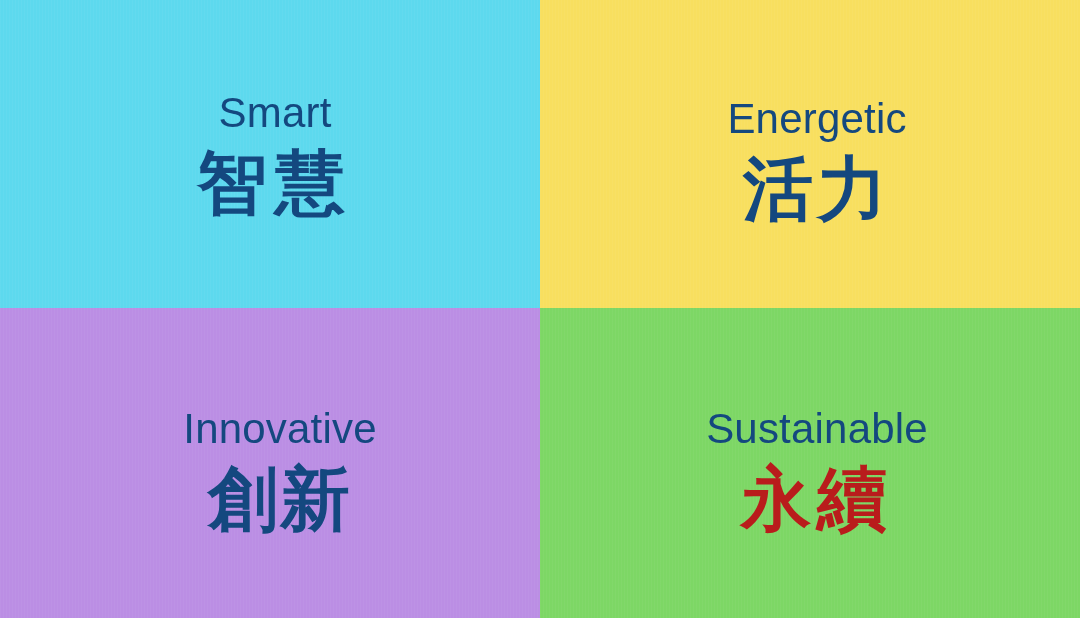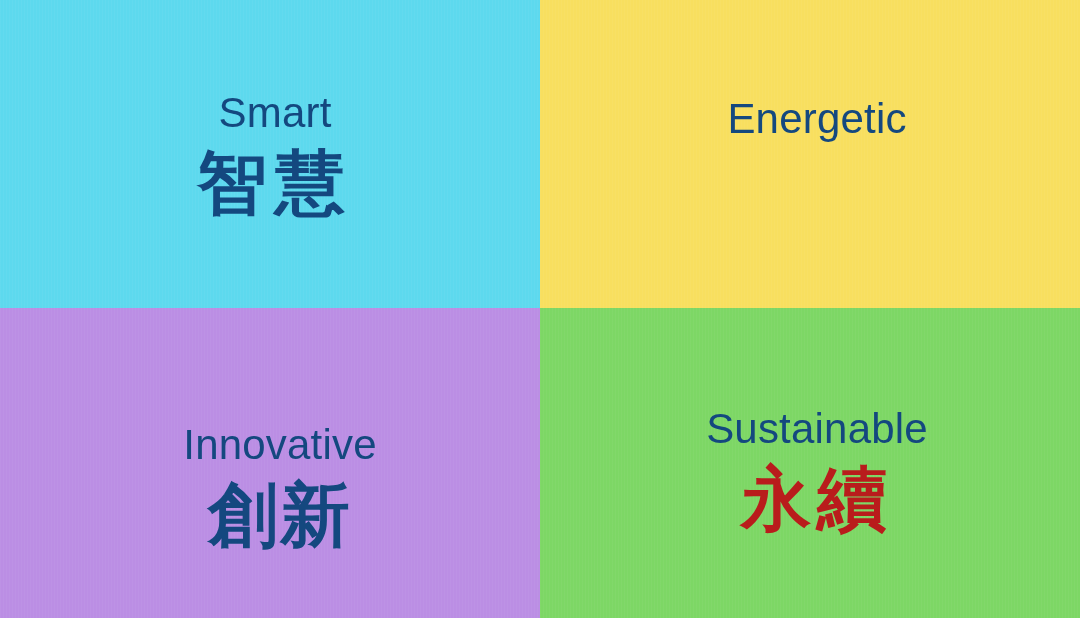--- a/index.html
+++ b/index.html
@@ -69,21 +69,21 @@
     font-size: 70px;
     letter-spacing: 2px;
     line-height: 1.08;
     margin-top: 12px;
     white-space: nowrap;
   }
 
   
   #quadrant-smart       .quadrant-content { top: 92px;  padding-left: 10px; }
   #quadrant-energetic   .quadrant-content { top: 98px;  padding-left: 14px; text-align: center; }
-  #quadrant-innovative  .quadrant-content { top: 116px; padding-left: 20px; }
+  #quadrant-innovative  .quadrant-content { top: 100px; padding-left: 20px; }
   #quadrant-sustainable .quadrant-content { top: 100px; padding-left: 14px; }
 
   #quadrant-smart       .label-zh { letter-spacing: 8px; }
   #quadrant-innovative  .label-zh { letter-spacing: 2px; }
   #quadrant-sustainable .label-zh { letter-spacing: 6px; }
   #quadrant-energetic   .label-zh { letter-spacing: 4px; }
 </style>
 </head>
 <body>
 
@@ -92,20 +92,21 @@
   <div class="quadrant" id="quadrant-smart" style="background-color: rgb(93, 217, 238);">
     <div class="quadrant-content">
       <span class="label-en" style="color: rgb(20, 72, 127);">Smart</span>
       <span class="label-zh" style="color: rgb(20, 72, 127);">智慧</span>
     </div>
   </div>
 
   <div class="quadrant" id="quadrant-energetic" style="background-color: rgb(248, 223, 95);">
     <div class="quadrant-content">
       <span class="label-en" style="color: rgb(20, 72, 127);">Energetic</span>
+      <span class="label-zh" style="color: rgb(20, 72, 127);">活力</span>
     </div>
   </div>
 
   <div class="quadrant" id="quadrant-innovative" style="background-color: rgb(187, 142, 228);">
     <div class="quadrant-content">
       <span class="label-en" style="color: rgb(20, 72, 127);">Innovative</span>
       <span class="label-zh" style="color: rgb(20, 72, 127);">創新</span>
     </div>
   </div>
 

